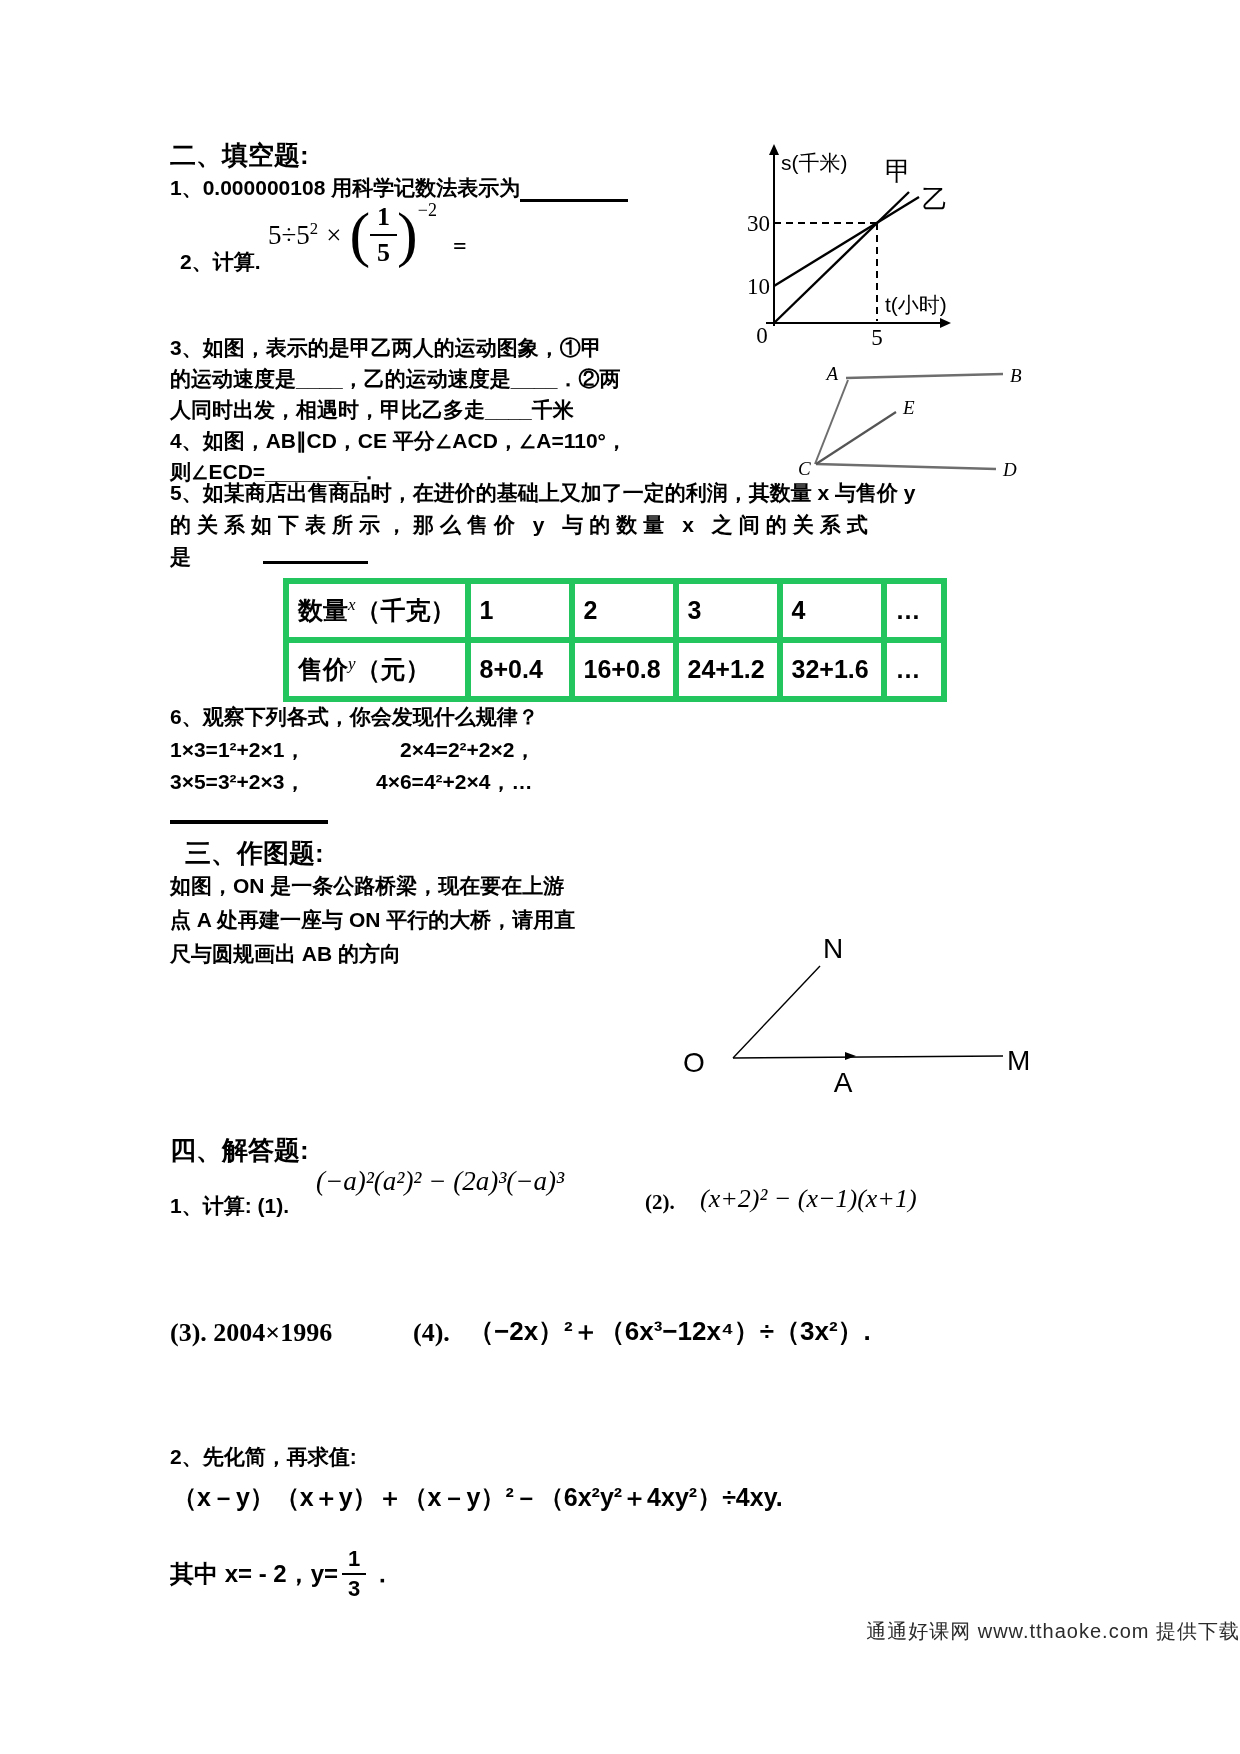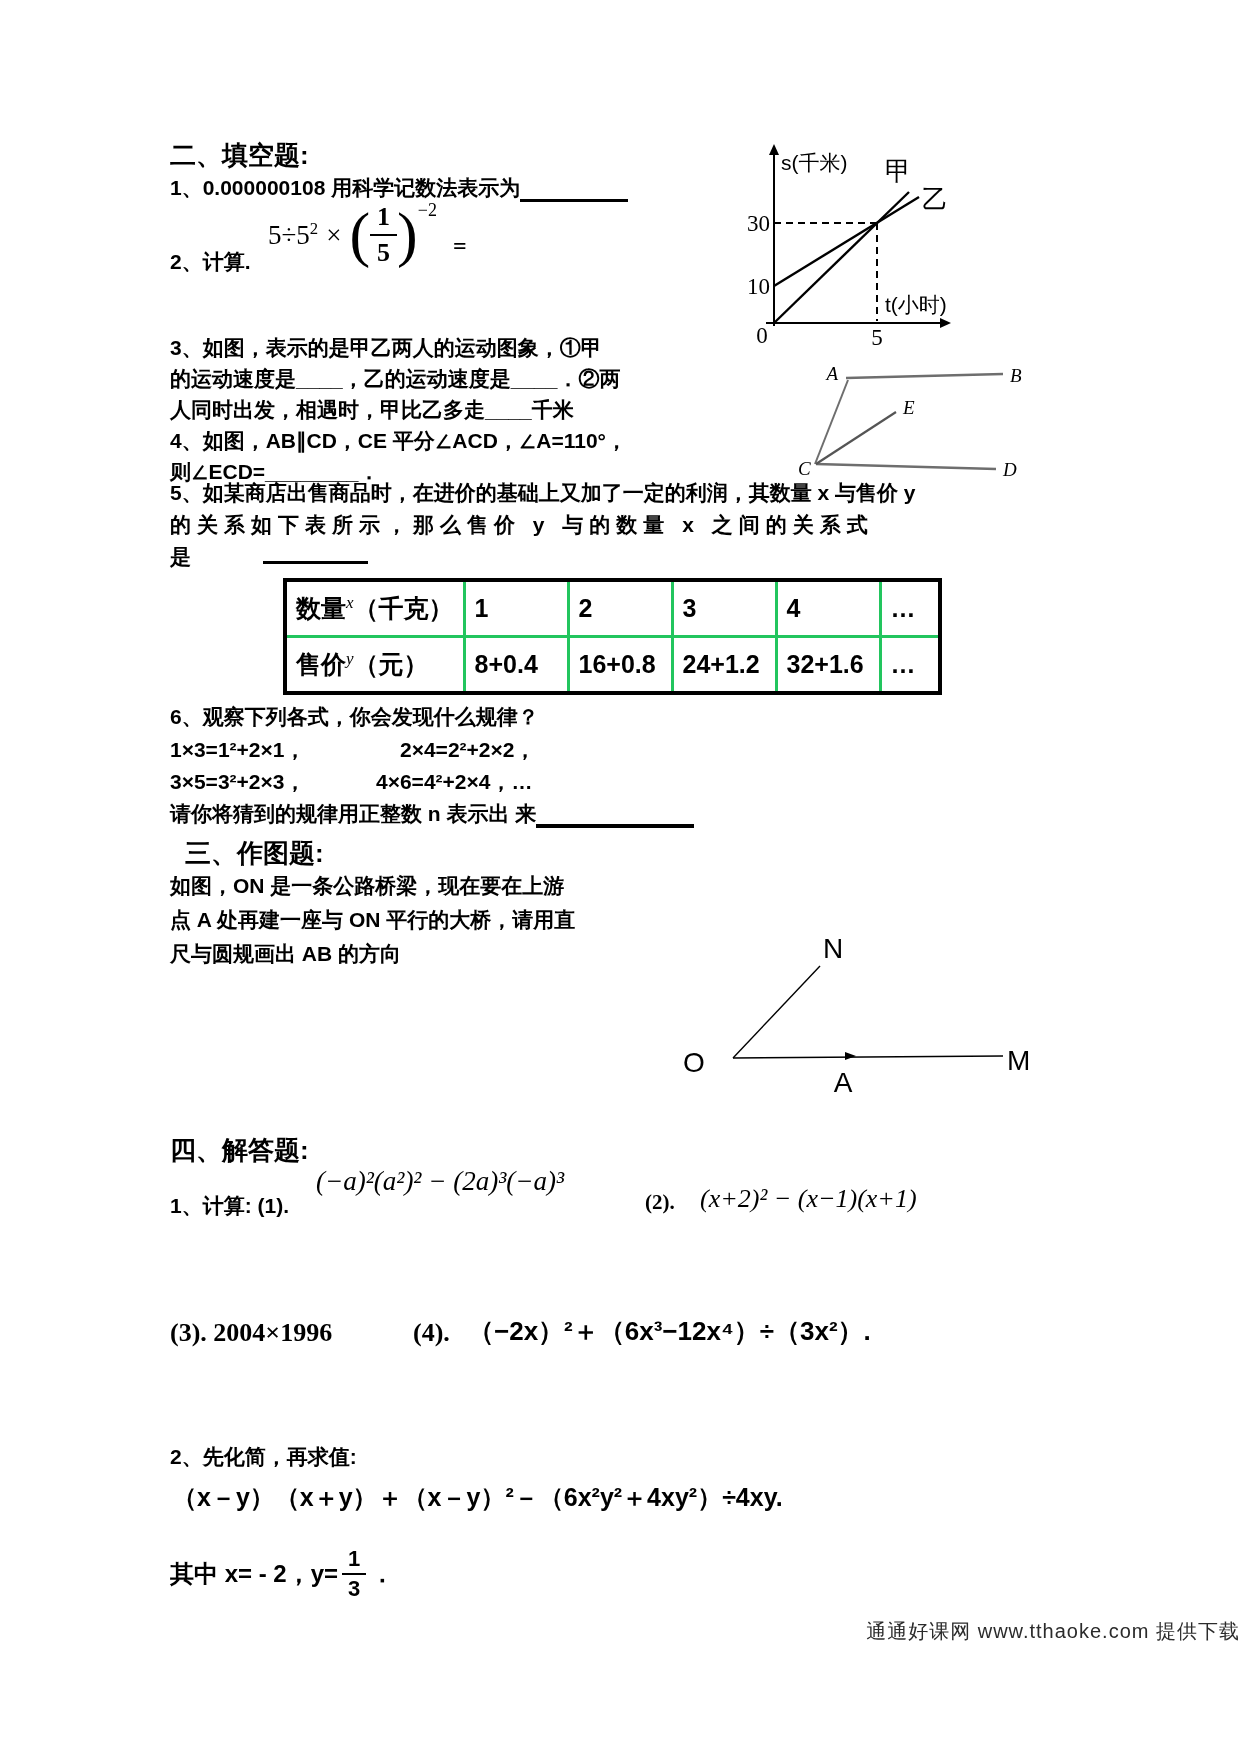--- a/index.html
+++ b/index.html
@@ -25,21 +25,21 @@
   .formula .f-paren { font-size:62px; font-weight:400; line-height:0.9; font-family:"Liberation Serif", serif; }
   .frac { display:inline-flex; flex-direction:column; align-items:center; line-height:1; font-size:26px; font-weight:700; }
   .frac .num { padding:0 7px 4px; border-bottom:2px solid #000; }
   .frac .den { padding-top:4px; }
   .formula .f-exp { align-self:flex-start; font-size:18px; margin-top:-4px; }
   .formula .f-eq { align-self:flex-end; margin:0 0 6px 16px; font-weight:700; font-size:24px; }
 
   
   table.price { position:absolute; left:283px; top:578px; border-collapse:collapse; border:4px solid #000; }
   table.price td {
-    border:3px solid #22c55e; font-weight:700; font-size:25px; padding:10px 9px;
+    border:6px solid #22c55e; font-weight:700; font-size:25px; padding:10px 9px;
     font-family:"Liberation Sans", sans-serif; white-space:nowrap;
   }
   table.price td.c1 { width:176px; }
   table.price td.cv { width:104px; }
   table.price td.ce { width:60px; }
   .tvar { font-family:"Liberation Serif", serif; font-style:italic; font-weight:400; font-size:17px; }
 
   svg text { fill:#000; }
   .fig-label { font-family:"Liberation Serif", serif; font-style:italic; font-size:19px; }
   .axis-num { font-family:"Liberation Serif", serif; font-size:23px; }
@@ -56,21 +56,21 @@
 </style>
 </head>
 <body>
 
 <div class="page">
 
   <div class="abs h" style="left:170px;top:138px">二、填空题:</div>
 
   <div class="abs cn" style="left:170px;top:174px"><span>1、0.000000108 用科学记数法表示为</span><span class="blank" style="width:108px"></span></div>
 
-  <div class="abs cn" style="left:170px;top:248px">2、计算.</div>
+  <div class="abs cn" style="left:180px;top:248px">2、计算.</div>
   <div class="abs formula" style="left:268px;top:204px">
     <span class="f-lead"><span>5÷5</span><sup>2</sup></span>
     <span class="f-times">×</span>
     <span class="f-paren">(</span>
     <span class="frac">
       <span class="num">1</span>
       <span class="den">5</span>
     </span>
     <span class="f-paren">)</span>
     <sup class="f-exp">−2</sup>
@@ -143,21 +143,21 @@
       <td class="ce">…</td>
     </tr>
   </tbody>
     </table>
 
   <div class="abs cn" style="left:170px;top:703px">6、观察下列各式，你会发现什么规律？</div>
   <div class="abs cn" style="left:170px;top:736px">1×3=1²+2×1，</div>
   <div class="abs cn" style="left:400px;top:736px">2×4=2²+2×2，</div>
   <div class="abs cn" style="left:170px;top:768px">3×5=3²+2×3，</div>
   <div class="abs cn" style="left:376px;top:768px">4×6=4²+2×4，…</div>
-  <div class="abs cn" style="left:170px;top:800px"><span>请你将猜到的规律用正整数 n 表示出 来</span><span class="blank thick" style="width:158px"></span></div>
+  <div class="abs cn" style="left:170px;top:800px"><span class="blank thick" style="width:158px"></span></div>
 
   <div class="abs h" style="left:185px;top:836px">三、作图题:</div>
   <div class="abs cn lines" style="left:170px;top:869px">
     <div class="ln" style="line-height:34px">如图，ON 是一条公路桥梁，现在要在上游</div>
     <div class="ln" style="line-height:34px">点 A 处再建一座与 ON 平行的大桥，请用直</div>
     <div class="ln" style="line-height:34px">尺与圆规画出 AB 的方向</div>
   </div>
 
   <svg class="abs" style="left:655px;top:928px" width="385" height="172" viewBox="0 0 385 172">
     <line x1="78" y1="130" x2="348" y2="128" stroke="#000" stroke-width="1.4"></line>

